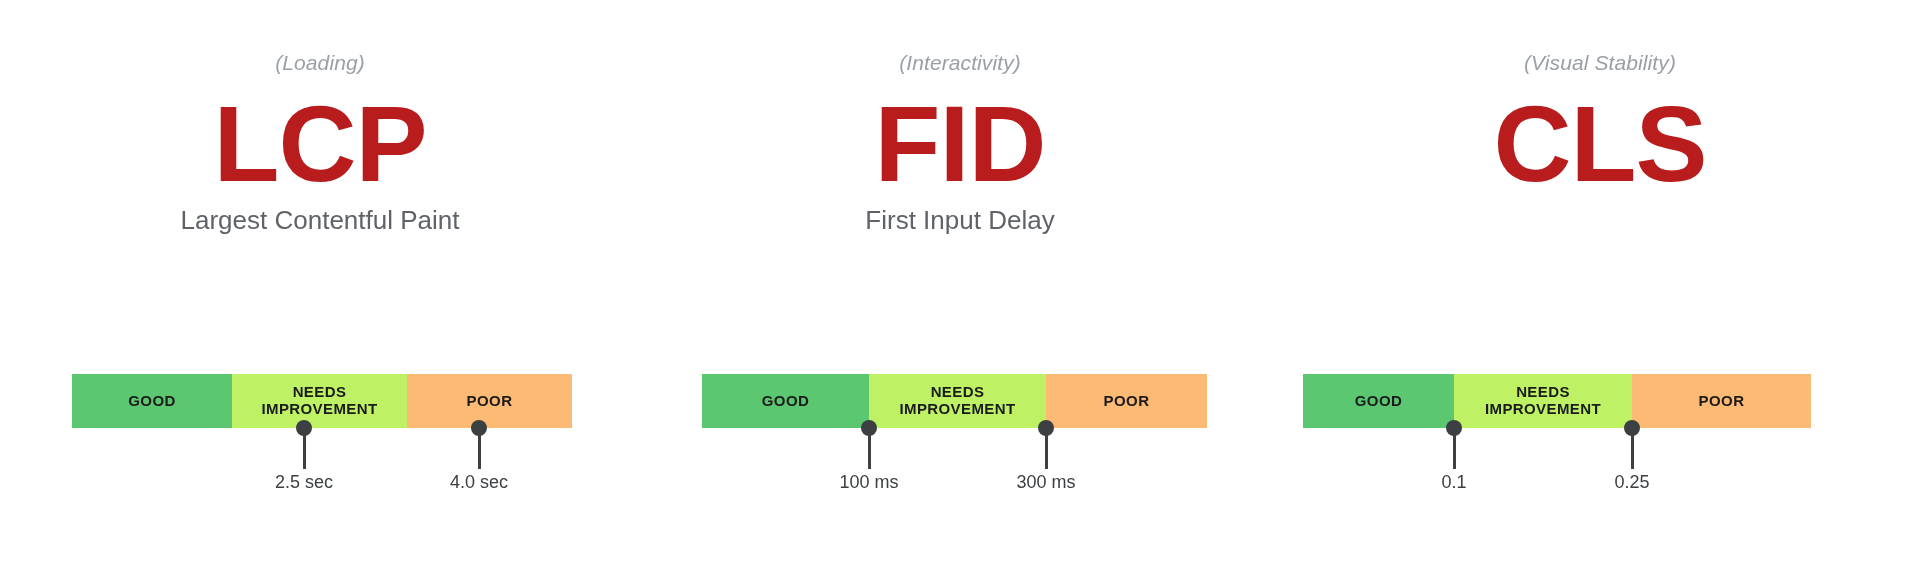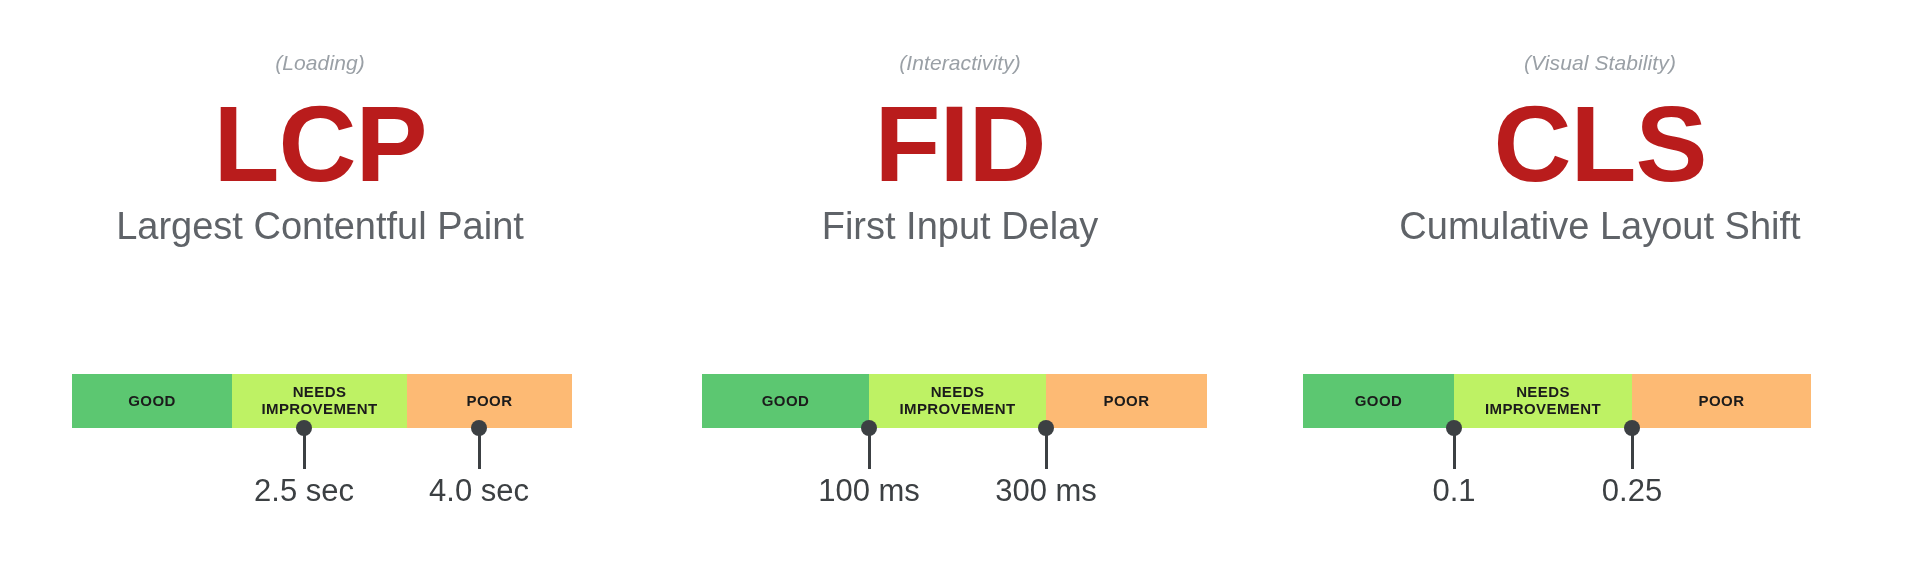--- a/index.html
+++ b/index.html
@@ -52,21 +52,21 @@
     font-size: 108px;
     font-weight: 700;
     color: #b91c1c;
     line-height: 1.05;
     letter-spacing: -1px;
     white-space: nowrap;
   }
 
   .fullname {
     margin-top: 6px;
-    font-size: 38px;
+    font-size: 26px;
     font-weight: 400;
     color: #5f6368;
     line-height: 1.1;
     white-space: nowrap;
   }
 
   
   .bar-wrap {
     position: absolute;
     left: 0;
@@ -129,21 +129,21 @@
     width: 3px;
     height: 41px;
     background: #3c4043;
   }
 
   .marker-value {
     position: absolute;
     top: 52px;
     left: 0;
     transform: translateX(-50%);
-    font-size: 31px;
+    font-size: 18px;
     color: #3c4043;
     line-height: 1.2;
     white-space: nowrap;
   }
 </style>
 </head>
 <body>
 
 <div class="board">
 
@@ -209,21 +209,20 @@
         <span class="marker-dot"></span>
         <span class="marker-stem"></span>
         <span class="marker-value">300 ms</span>
       </div>
     </div>
   </div>
 
   <div class="metric-panel">
     <div class="category">(Visual Stability)</div>
     <div class="acronym">CLS</div>
-    <div class="fullname">Cumulative Layout Shift</div>
 
     <div class="bar-wrap">
       <div class="bar" style="left:23px;width:508px;">
         <div class="seg seg-good" style="width:151px;">
           <span class="seg-label">GOOD</span>
         </div>
         <div class="seg seg-ni" style="width:178px;">
           <span class="seg-label">NEEDS
 IMPROVEMENT</span>
         </div>

